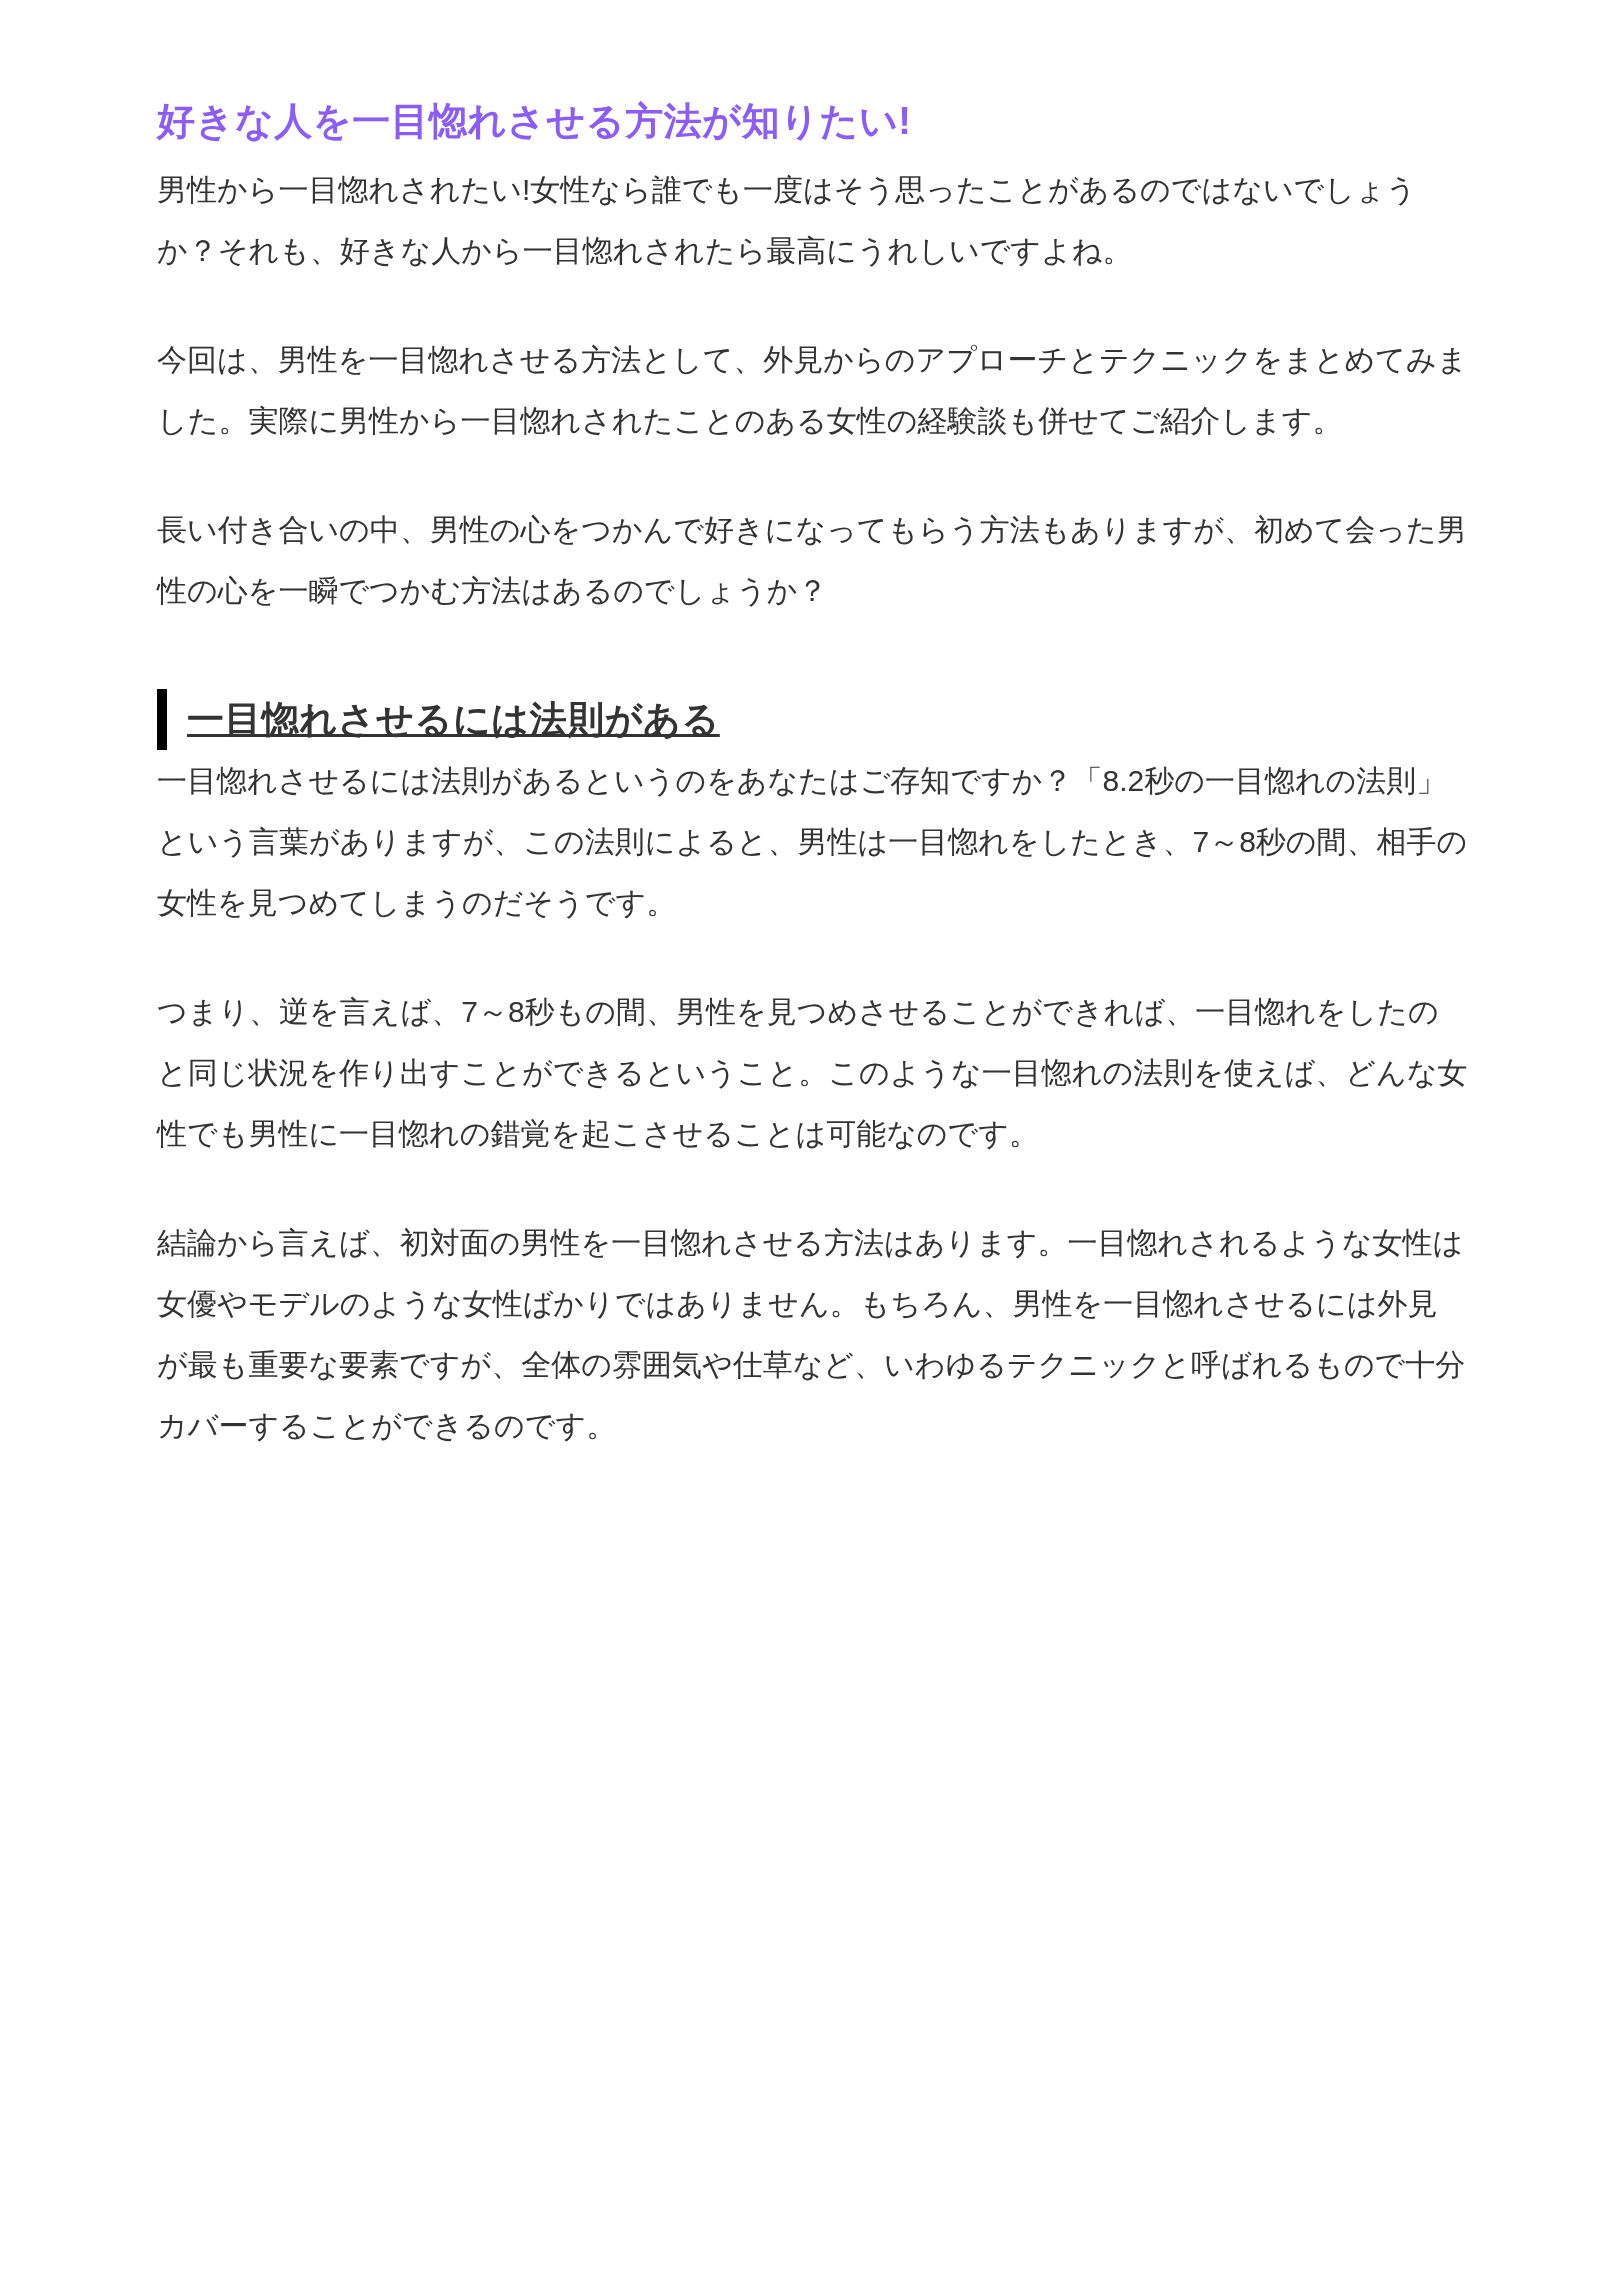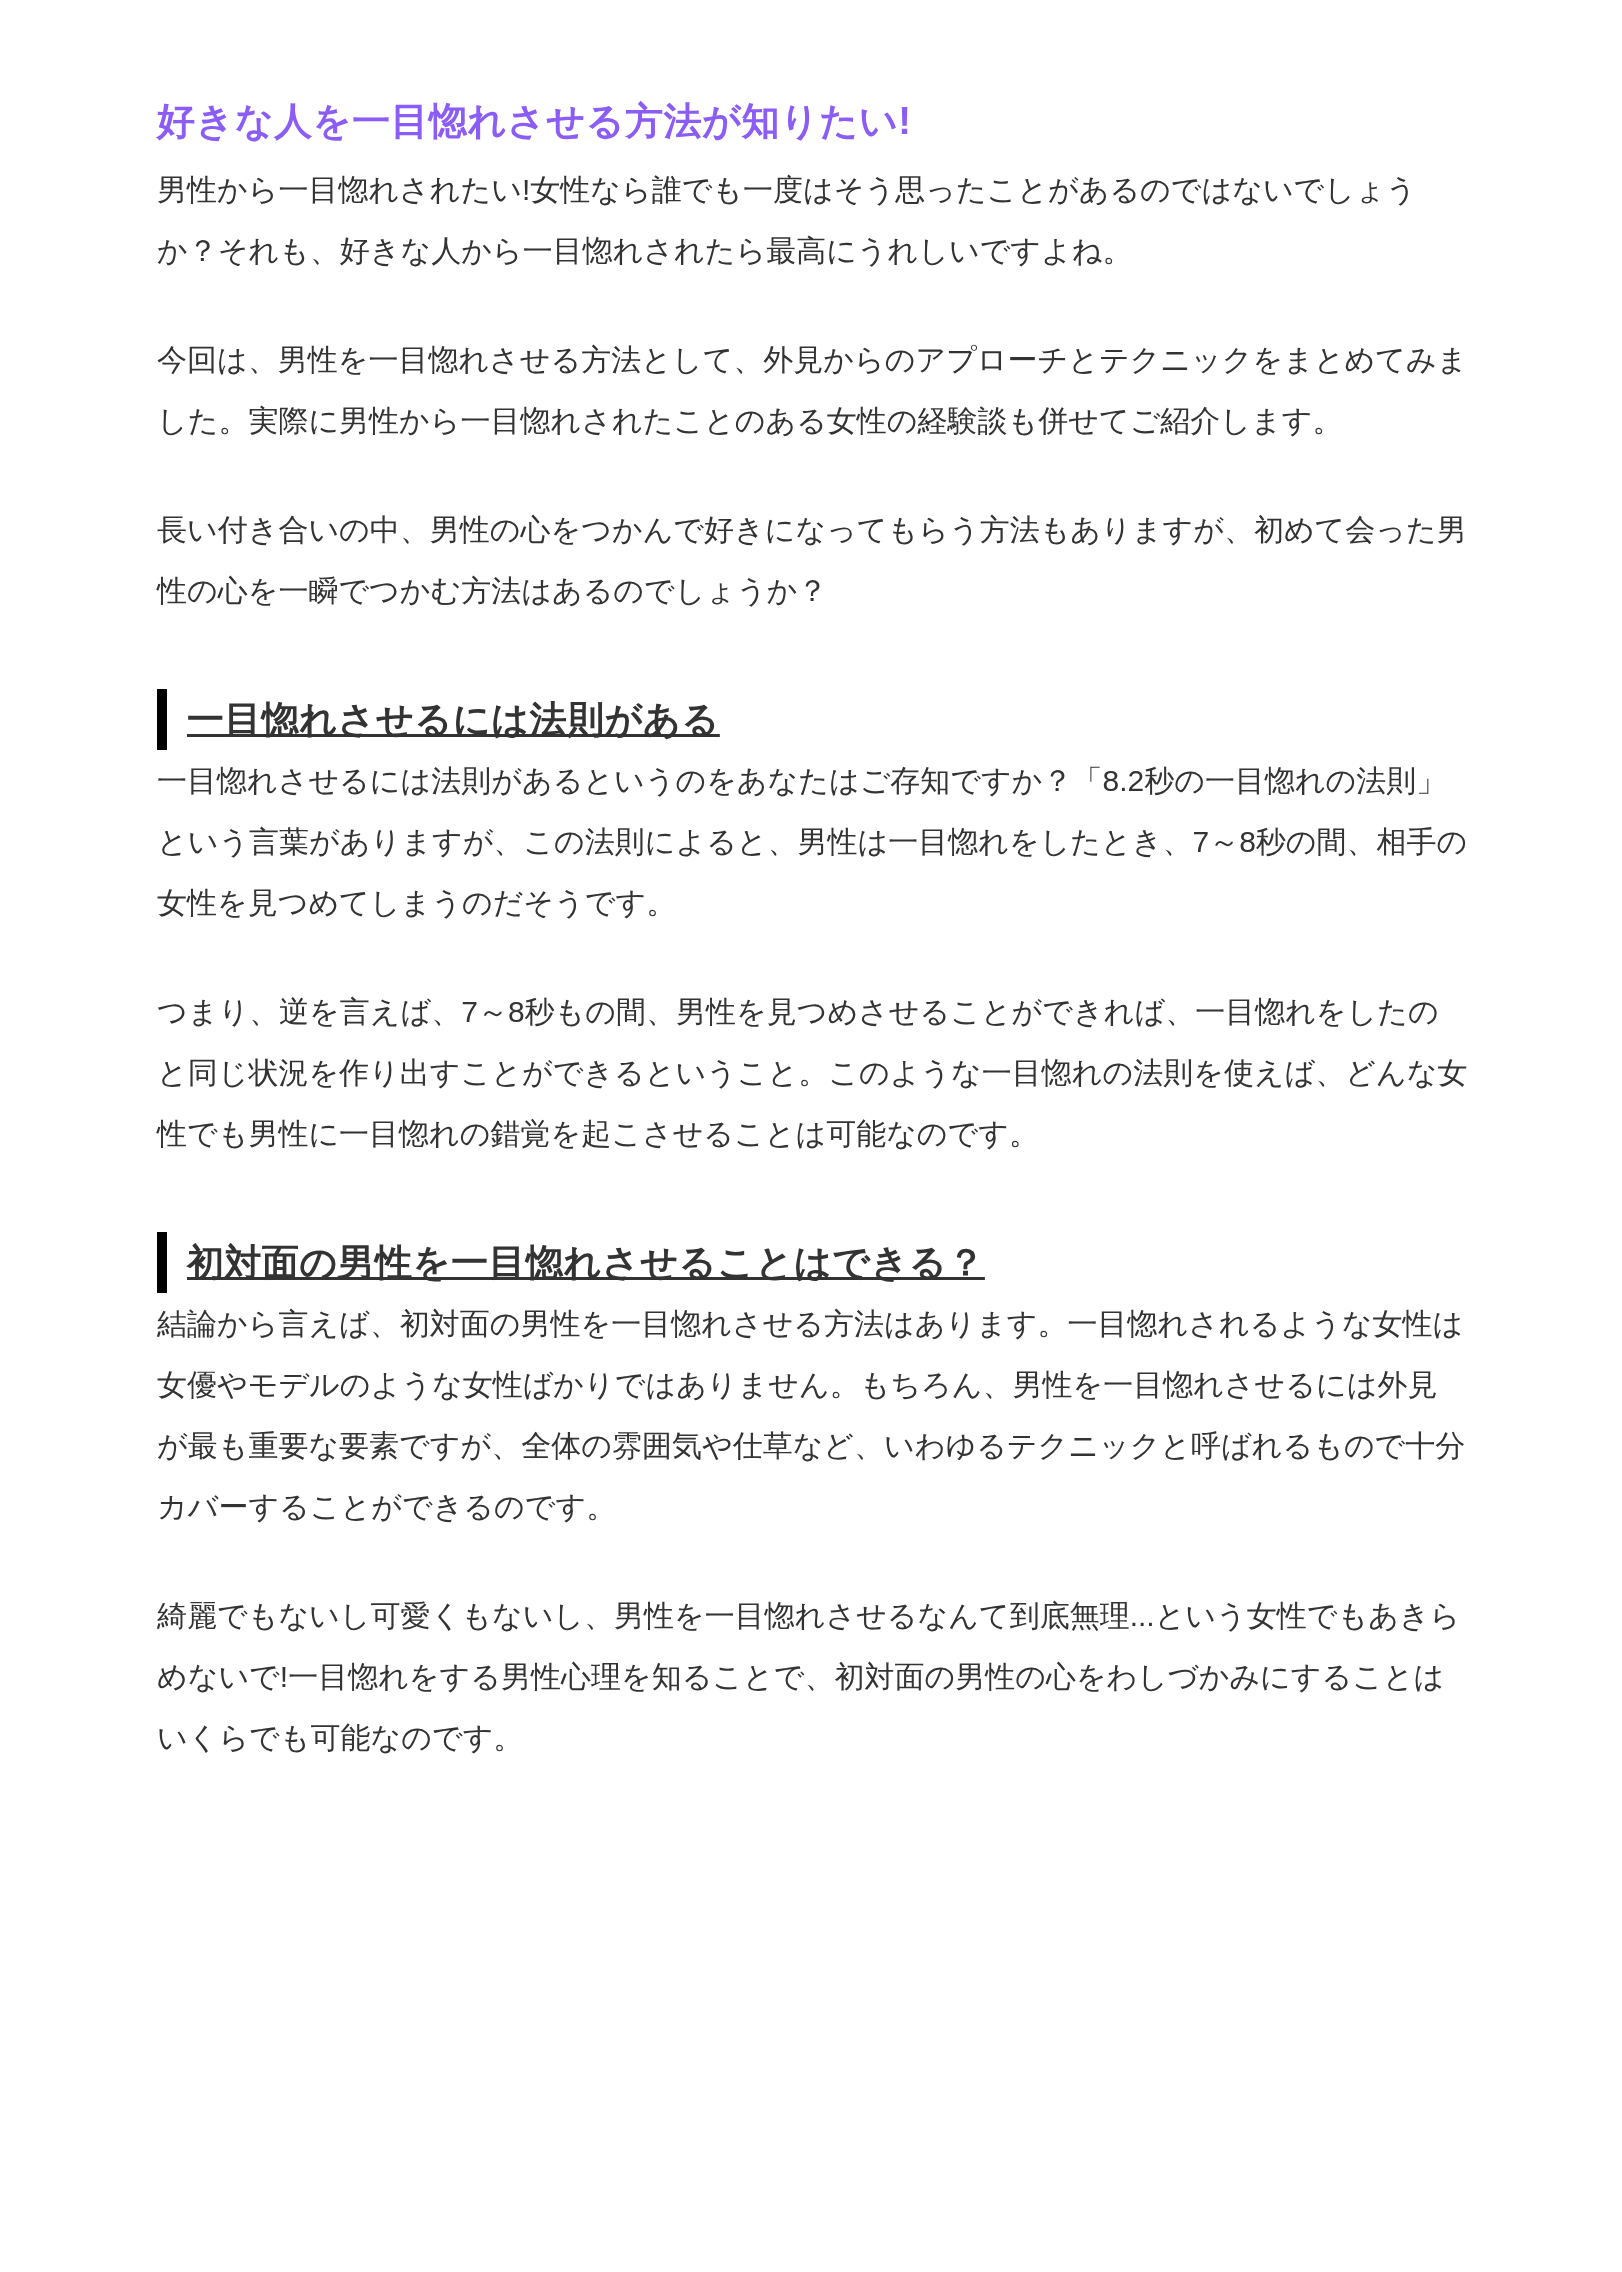--- a/index.html
+++ b/index.html
@@ -77,21 +77,16 @@
   <p class="para">今回は、男性を一目惚れさせる方法として、外見からのアプローチとテクニックをまとめてみました。実際に男性から一目惚れされたことのある女性の経験談も併せてご紹介します。</p>
   <p class="para">長い付き合いの中、男性の心をつかんで好きになってもらう方法もありますが、初めて会った男性の心を一瞬でつかむ方法はあるのでしょうか？</p>
 
   <h3 class="h3">
     <span class="accent-bar"></span>
     <span class="h3-text">一目惚れさせるには法則がある</span>
   </h3>
   <p class="para">一目惚れさせるには法則があるというのをあなたはご存知ですか？「8.2秒の一目惚れの法則」という言葉がありますが、この法則によると、男性は一目惚れをしたとき、7～8秒の間、相手の女性を見つめてしまうのだそうです。</p>
   <p class="para">つまり、逆を言えば、7～8秒もの間、男性を見つめさせることができれば、一目惚れをしたのと同じ状況を作り出すことができるということ。このような一目惚れの法則を使えば、どんな女性でも男性に一目惚れの錯覚を起こさせることは可能なのです。</p>
 
-  <h3 class="h3">
-    <span class="accent-bar"></span>
-    <span class="h3-text">初対面の男性を一目惚れさせることはできる？</span>
-  </h3>
   <p class="para">結論から言えば、初対面の男性を一目惚れさせる方法はあります。一目惚れされるような女性は女優やモデルのような女性ばかりではありません。もちろん、男性を一目惚れさせるには外見が最も重要な要素ですが、全体の雰囲気や仕草など、いわゆるテクニックと呼ばれるもので十分カバーすることができるのです。</p>
-  <p class="para">綺麗でもないし可愛くもないし、男性を一目惚れさせるなんて到底無理...という女性でもあきらめないで!一目惚れをする男性心理を知ることで、初対面の男性の心をわしづかみにすることはいくらでも可能なのです。</p>
 
 </div>
 
 
 </body></html>

